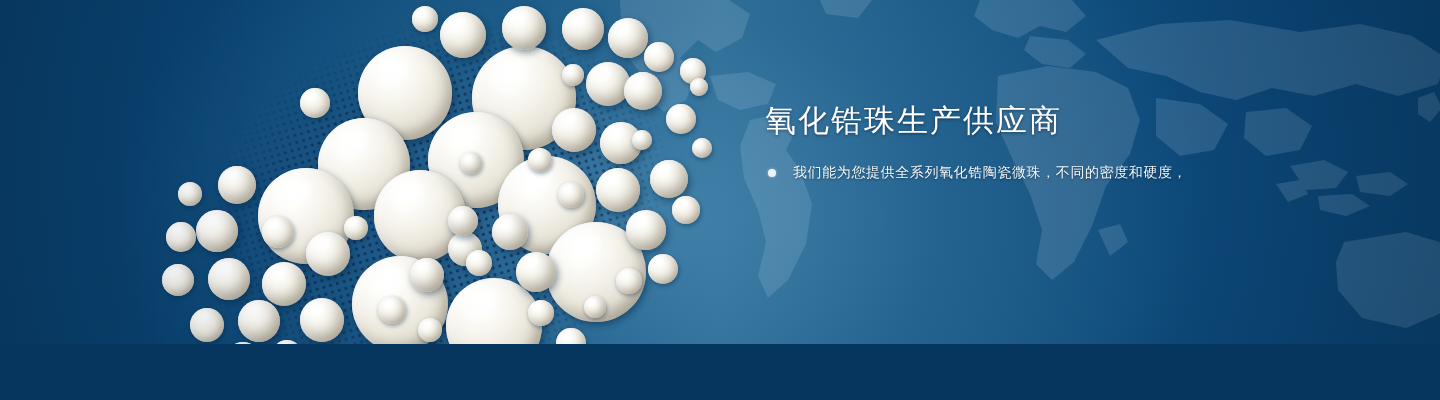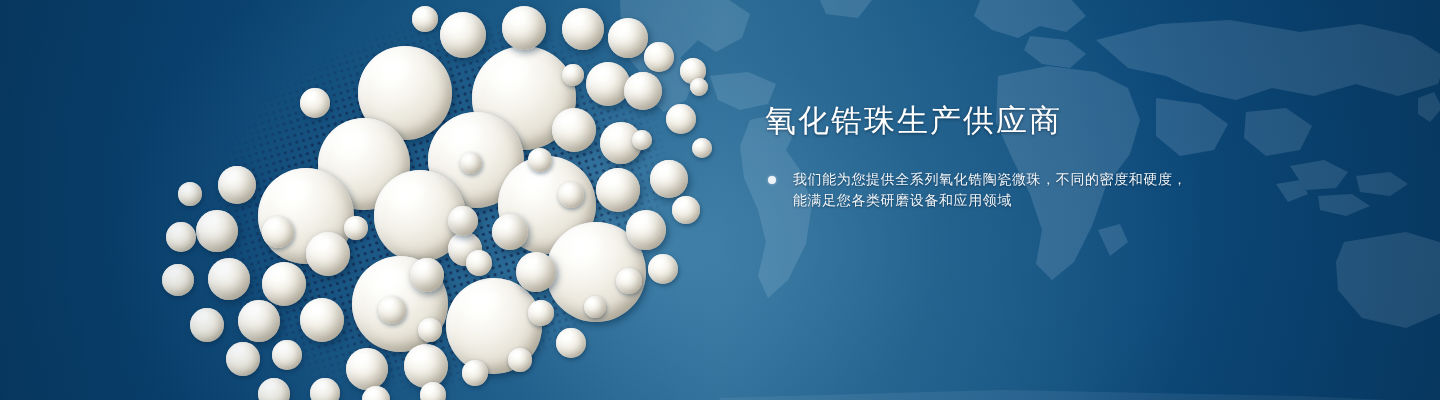--- a/index.html
+++ b/index.html
@@ -3,21 +3,21 @@
 <meta charset="utf-8">
 <style>
   html, body {
     margin: 0;
     padding: 0;
     background: #06365d;
   }
   .banner {
     position: relative;
     width: 1440px;
-    height: 400px;
+    height: 344px;
     overflow: hidden;
     font-family: Liberation Sans, sans-serif;
     background: #0a4270;
   }
 
   
   .bg-base {
     position: absolute;
     inset: 0;
     background:
@@ -104,21 +104,21 @@
     margin: 0;
     font-size: 31px;
     font-weight: 400;
     line-height: 1.1;
     letter-spacing: 2px;
     color: #ffffff;
     text-shadow: 0 1px 3px rgba(0,20,40,0.55);
   }
   .bullets {
     list-style: none;
-    margin: 31px 0 0 0;
+    margin: 24px 0 0 0;
     padding: 0;
   }
   .bullet {
     position: relative;
     padding-left: 28px;
     margin-bottom: 9px;
     font-size: 14px;
     line-height: 21px;
     letter-spacing: 0.6px;
     color: #f2f6fa;
@@ -262,18 +262,17 @@
 
   <div class="bg-vignette"></div>
 
   <div class="copy">
     <h1 class="headline">氧化锆珠生产供应商</h1>
 
     <ul class="bullets">
       <li class="bullet">
         <span class="dot"></span>
         <span class="bullet-line">我们能为您提供全系列氧化锆陶瓷微珠，不同的密度和硬度，</span>
-        <span class="bullet-line">能满足您各类研磨设备和应用领域</span>
       </li>
     </ul>
   </div>
 
 </div>
 
 </body></html>

